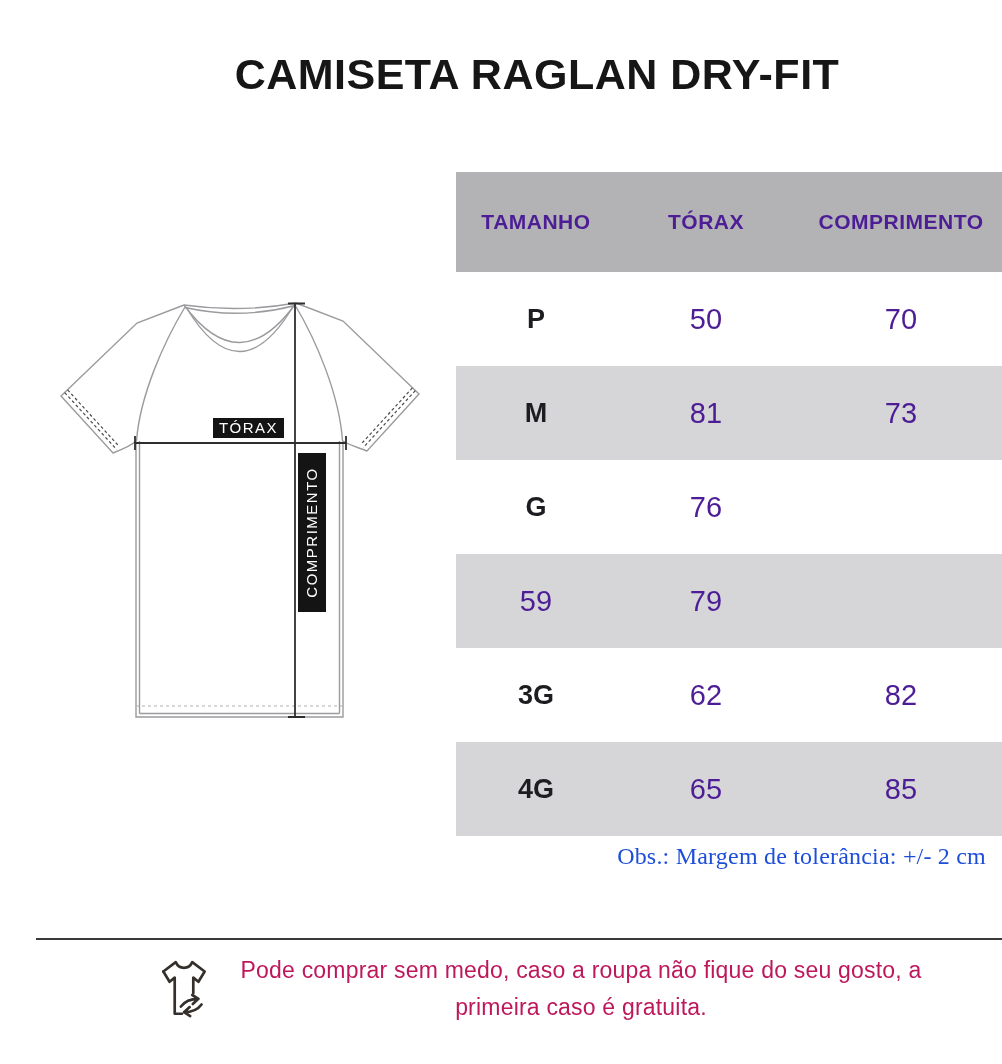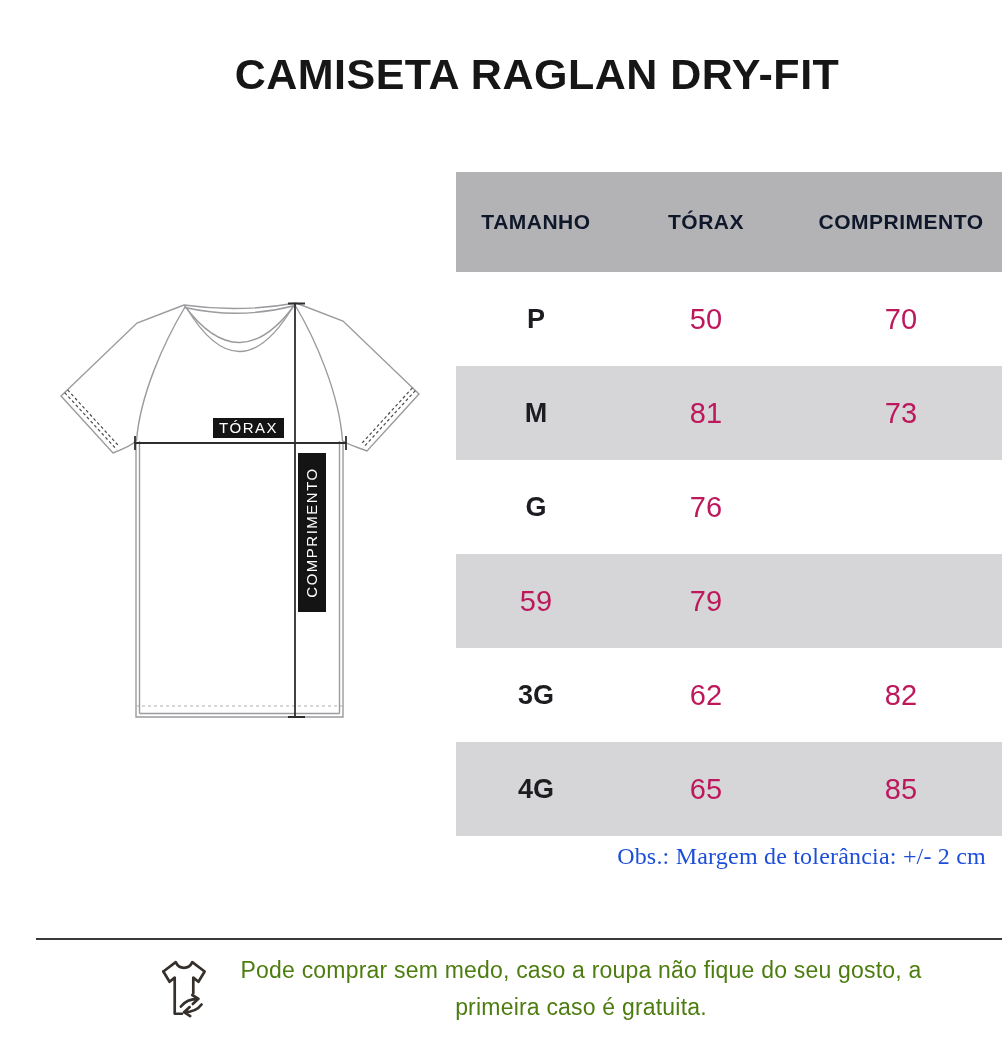--- a/index.html
+++ b/index.html
@@ -16,36 +16,36 @@
   
   .tee-svg{position:absolute;left:0;top:280px;}
   
   .size-table{position:absolute;left:420px;top:172px;width:550px;}
   .t-row{
     display:grid;grid-template-columns:160px 180px 210px;
     height:94px;align-items:center;text-align:center;background:#ffffff;
   }
   .t-row.head{height:100px;background:#b3b3b6;}
   .t-row.stripe{background:#d6d6d8;}
-  .hcell{font-size:21px;font-weight:700;letter-spacing:.5px;color:#0f172a;}
+  .hcell{font-size:21px;font-weight:700;letter-spacing:.5px;color:#4c1d95;}
   .size-cell{font-size:27px;font-weight:700;color:#1d1d21;}
-  .val-cell{font-size:29px;font-weight:400;color:#be185d;}
+  .val-cell{font-size:29px;font-weight:400;color:#4c1d95;}
   
   .note{
     position:absolute;top:843px;right:52px;
     font-size:24px;color:#1d4ed8;letter-spacing:.2px;font-family:Liberation Serif, serif;
   }
   
   .divider{position:absolute;top:938px;left:0;width:100%;height:2px;background:#3a3a3a;}
   .footer{
     position:absolute;top:952px;left:0;width:100%;
     display:flex;justify-content:center;align-items:center;gap:26px;
   }
   .footer-text{
-    font-size:23px;line-height:37px;color:#4d7c0f;text-align:center;letter-spacing:.2px;
+    font-size:23px;line-height:37px;color:#be185d;text-align:center;letter-spacing:.2px;
   }
   .tee-outline{stroke:#9b9b9f;stroke-width:1.4;fill:none;}
   .tee-dash{stroke:#b0b0b3;stroke-width:1.2;fill:none;stroke-dasharray:3 3;}
   .stitch{stroke:#4a4a4a;stroke-width:1.2;fill:none;stroke-dasharray:3 2.5;}
   .measure{stroke:#2e2e2e;stroke-width:1.8;fill:none;}
   .label-box{fill:#141414;}
   .label-text{fill:#ffffff;font-family:"Liberation Sans",sans-serif;font-size:15px;letter-spacing:1.5px;font-weight:400;}
   .icon-stroke{stroke:#35302c;stroke-width:2.6;fill:none;stroke-linecap:round;stroke-linejoin:round;}
 </style>
 </head>

